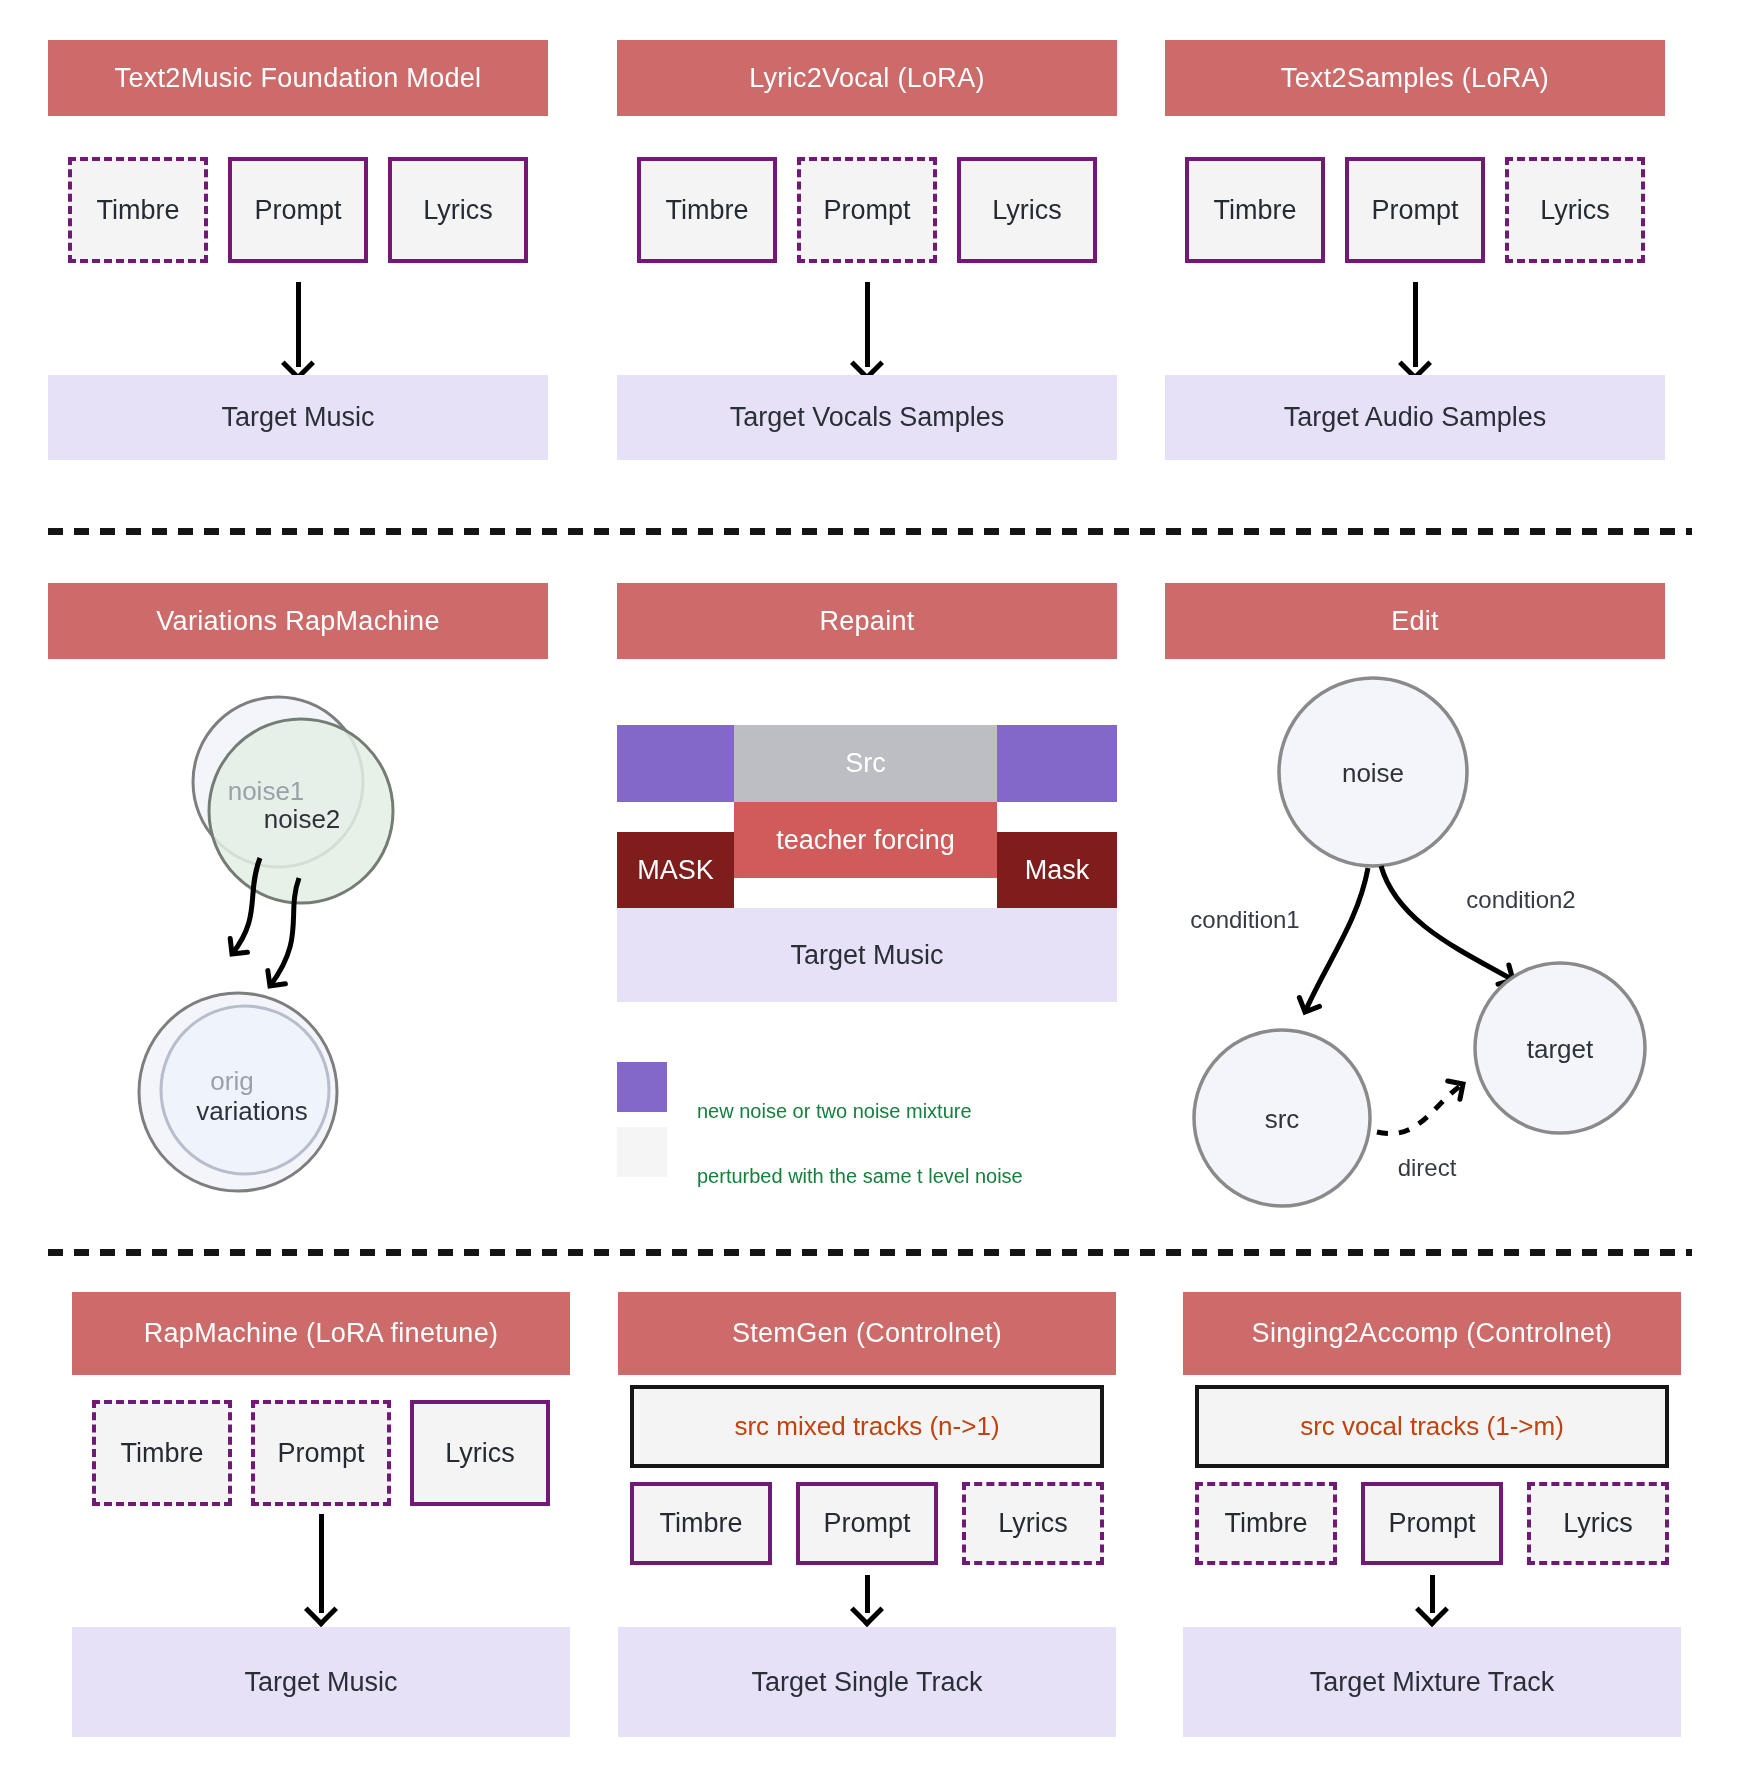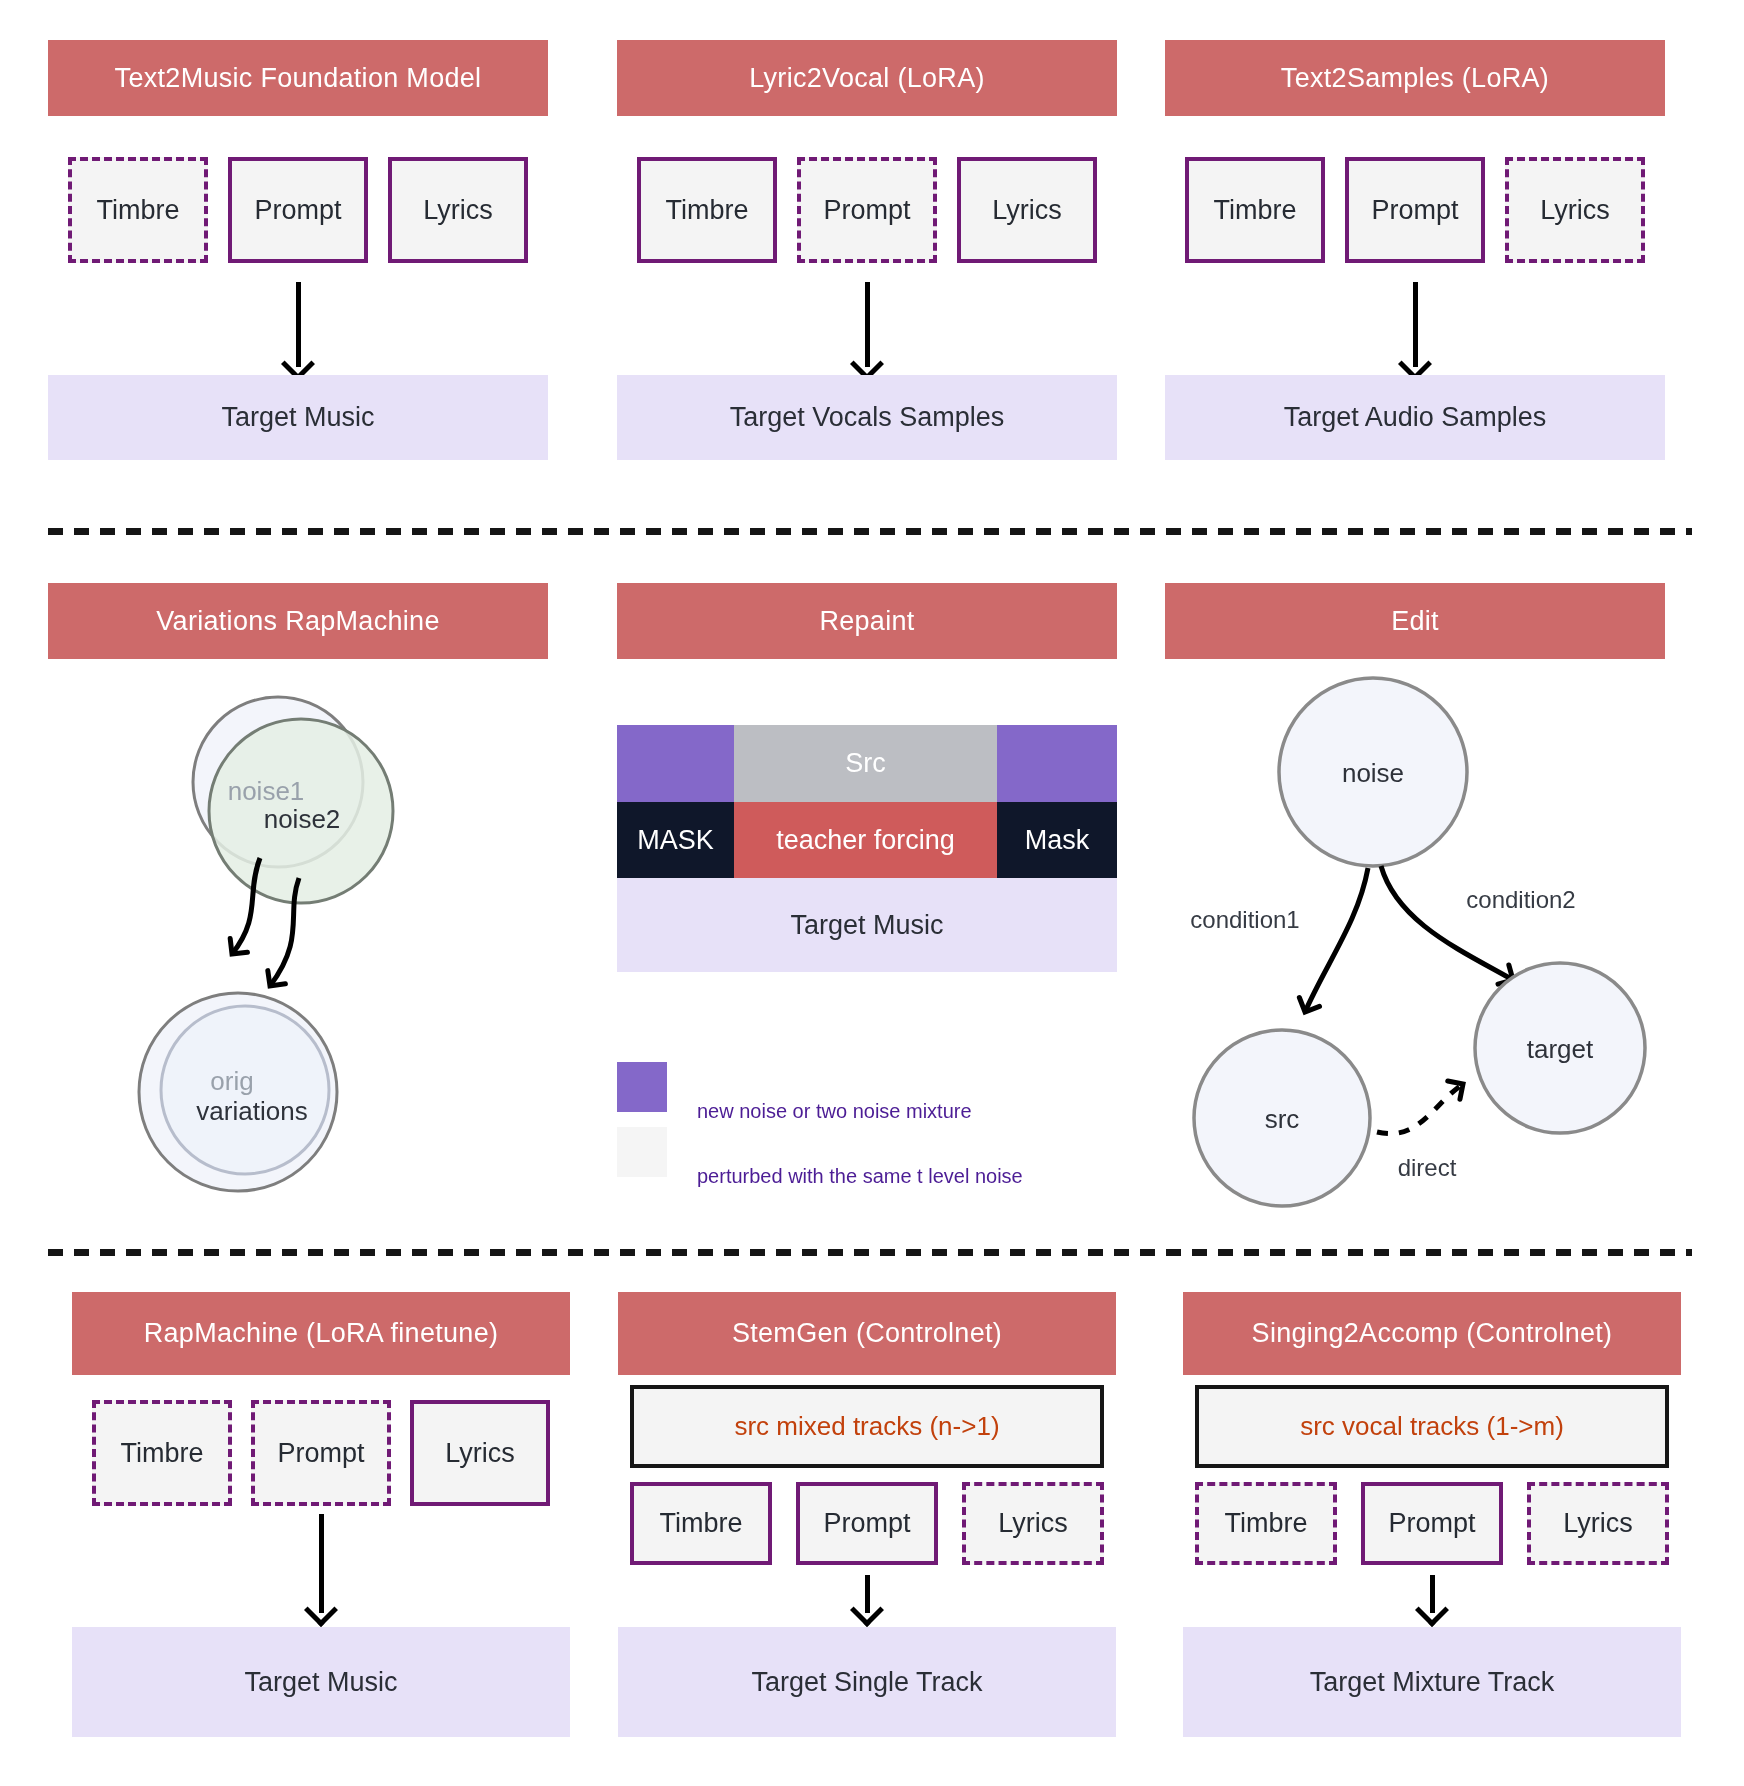--- a/index.html
+++ b/index.html
@@ -39,28 +39,28 @@
   .t-gray{fill:#99a1ab;font-size:26px;text-anchor:middle;}
   .t-lbl{fill:#363b44;font-size:24px;text-anchor:middle;}
   .arrow{fill:none;stroke:#000;stroke-width:5;}
   .dashedArrow{stroke-dasharray:11 11;}
 
   .rp-graph{position:absolute;left:0;right:0;top:142px;}
   .rp-row{display:flex;width:100%;}
   .seg{display:flex;align-items:center;justify-content:center;color:#fff;font-size:27px;}
   .seg.h77{height:77px;} .seg.h76{height:76px;}
   .sw-purple{background:#8468c9;} .sw-gray{background:#bcbec3;}
-  .sw-green{background:#0f172a;} .sw-red{background:#cf5b5b;}
+  .sw-green{background:#7f1d1d;margin-top:30px;} .sw-red{background:#cf5b5b;}
   .rp-target{height:94px;background:#e7e1f8;display:flex;align-items:center;justify-content:center;
              font-size:27px;color:#2a2e36;}
   .legend{position:absolute;left:0;top:479px;}
   .lg-row{display:flex;align-items:center;height:50px;margin-bottom:15px;}
   .sw{width:50px;height:50px;margin-right:30px;display:inline-block;}
   .sw.light{background:#f5f5f5;}
-  .lg-txt{font-size:20px;color:#4c1d95;margin-top:48px;}
+  .lg-txt{font-size:20px;color:#15803d;margin-top:48px;}
 
   .widebox{position:absolute;left:12px;right:12px;top:93px;height:83px;background:#f4f4f4;
            border:4px solid #161616;box-sizing:border-box;display:flex;align-items:center;
            justify-content:center;font-size:26px;color:#c2410c;}
   .r3in{top:190px;left:12px;right:12px;}
 </style>
 </head>
 <body>
 
 <div class="page">

